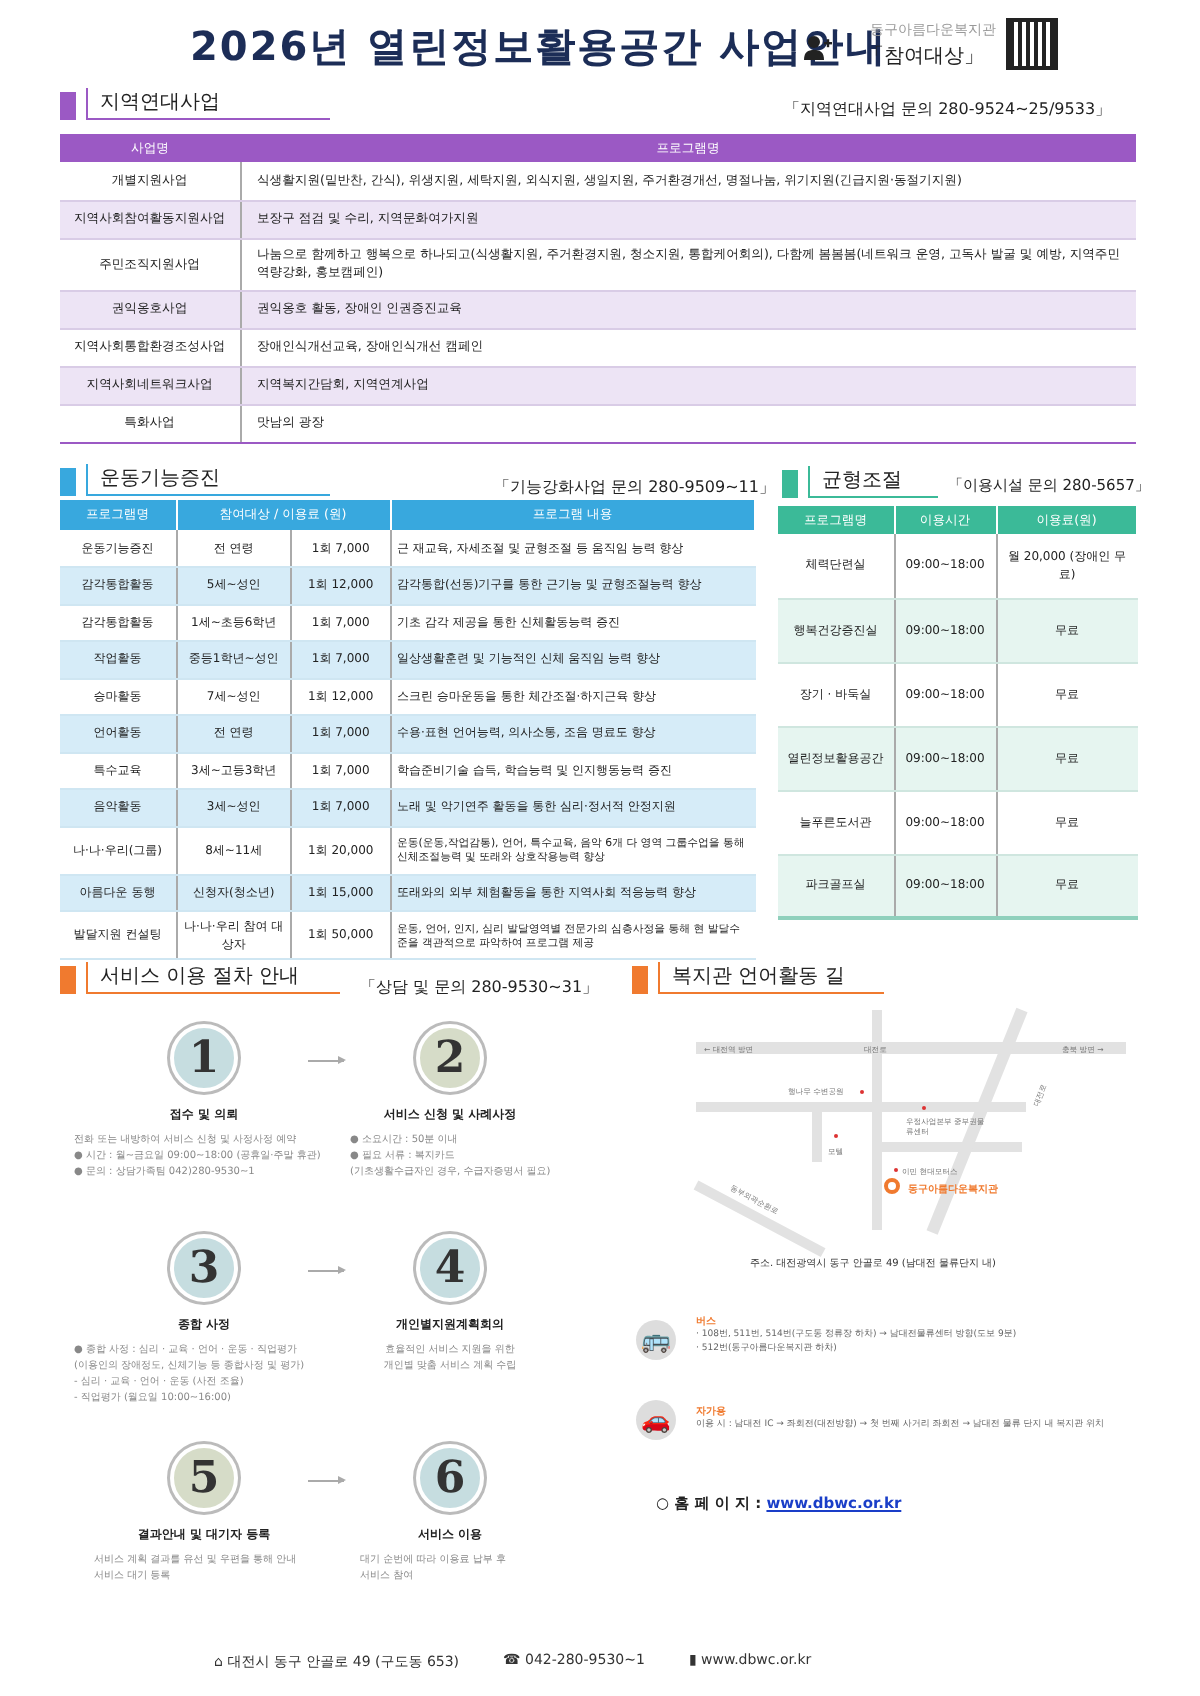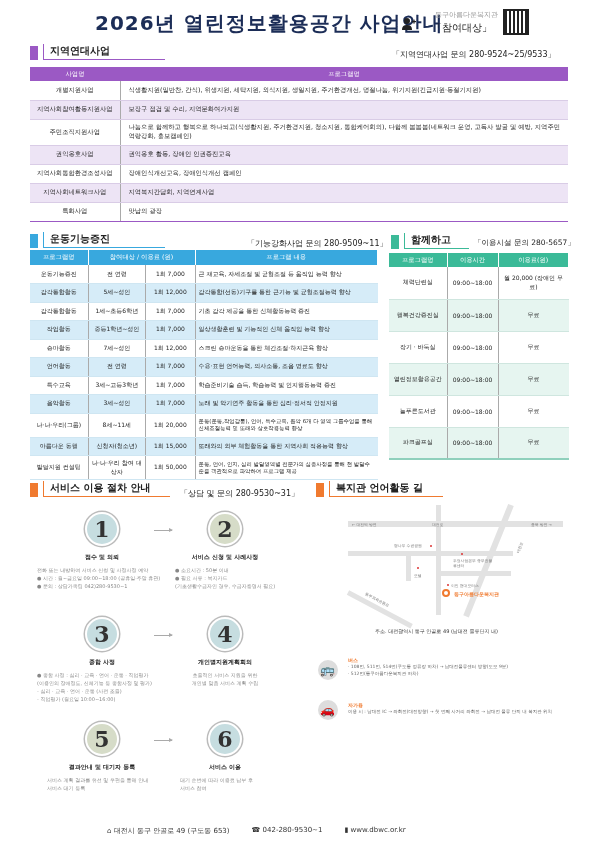--- a/index.html
+++ b/index.html
@@ -6,21 +6,21 @@
 body{width:600px;height:848px;background:#fff;font-family:"DejaVu Sans",sans-serif;color:#222;position:relative;overflow:hidden}
 .abs{position:absolute}
 .title{left:95px;top:10px;font-size:20px;font-weight:bold;color:#1c2d57;letter-spacing:1px}
 .friend-icon{left:402px;top:17px;width:14px;height:14px}
 .friend-org{left:435px;top:10px;font-size:7px;color:#999}
 .friend-label{left:432px;top:21px;font-size:10px;color:#222}
 .qr{left:503px;top:9px;width:26px;height:26px;background:
  repeating-linear-gradient(90deg,#222 0 2px,#fff 2px 4px),#fff;border:2px solid #222}
 .sec-head{display:flex;align-items:flex-end;height:16px}
 .sec-sq{width:8px;height:14px;margin-right:5px}
-.sec-title{font-size:10px;font-weight:bold;padding:0 55px 1px 6px;border-left:1px solid;border-bottom:1px solid}
+.sec-title{font-size:10px;font-weight:normal;padding:0 55px 1px 6px;border-left:1px solid;border-bottom:1px solid}
 .sec-contact{font-size:8px;color:#222}
 table{border-collapse:collapse;font-size:6.3px}
 td,th{text-align:center;padding:1px 3px}
 .t1{left:30px;top:67px;width:538px}
 .t1 th{background:#9b59c4;color:#fff;height:14px;font-weight:normal}
 .t1 td{height:19px;border-bottom:1px solid #d9cce6}
 .t1 td:first-child{border-right:1px solid #aaa;width:90px}
 .t1 td:last-child{text-align:left;padding-left:8px}
 .t1 tr.alt td{background:#ede4f5}
 .t1 tr:last-child td{border-bottom:1px solid #9b59c4}
@@ -190,21 +190,21 @@
         <td style="height:24px">발달지원 컨설팅</td>
         <td>나·나·우리 참여 대상자</td>
         <td>1회 50,000</td>
         <td style="font-size:5.4px">운동, 언어, 인지, 심리 발달영역별 전문가의 심층사정을 통해 현 발달수준을 객관적으로 파악하여 프로그램 제공</td>
       </tr>
   </tbody>
 </table>
 
 <div class="abs sec-head" style="left:391px;top:233px">
   <div class="sec-sq" style="background:#3bba98"></div>
-  <div class="sec-title" style="border-color:#3bba98;padding-right:18px">함께하고</div>
+  <div class="sec-title" style="border-color:#3bba98;padding-right:18px">균형조절</div>
 </div>
 <div class="abs sec-contact" style="left:474px;top:238px;font-size:7.5px">「이용시설 문의 280-5657」</div>
 
 <table class="abs t3">
   <thead>
       <tr>
     <th style="width:58px">프로그램명</th>
     <th style="width:51px">이용시간</th>
     <th>이용료(원)</th>
   </tr>
@@ -344,19 +344,20 @@
   <div class="tr-d">· 108번, 511번, 514번(구도동 정류장 하차) → 남대전물류센터 방향(도보 9분)</div>
   <div class="tr-d">· 512번(동구아름다운복지관 하차)</div>
 </div>
 <div class="tr-ic" style="left:318px;top:700px">🚗</div>
 <div class="abs" style="left:348px;top:702px">
   <div class="tr-t">자가용</div>
   <div class="tr-d">이용 시 : 남대전 IC → 좌회전(대전방향) → 첫 번째 사거리 좌회전 → 남대전 물류 단지 내 복지관 위치</div>
 </div>
 
 <div class="abs info">
+  <div><span>○ 홈 페 이 지 : </span><a>www.dbwc.or.kr</a></div>
 </div>
 
 <div class="abs footer">
   <span><span>⌂</span> <span>대전시 동구 안골로 49 (구도동 653)</span></span>
   <span><span>☎</span> <span>042-280-9530~1</span></span>
   <span><span>▮</span> <span>www.dbwc.or.kr</span></span>
 </div>
 
 </body></html>

